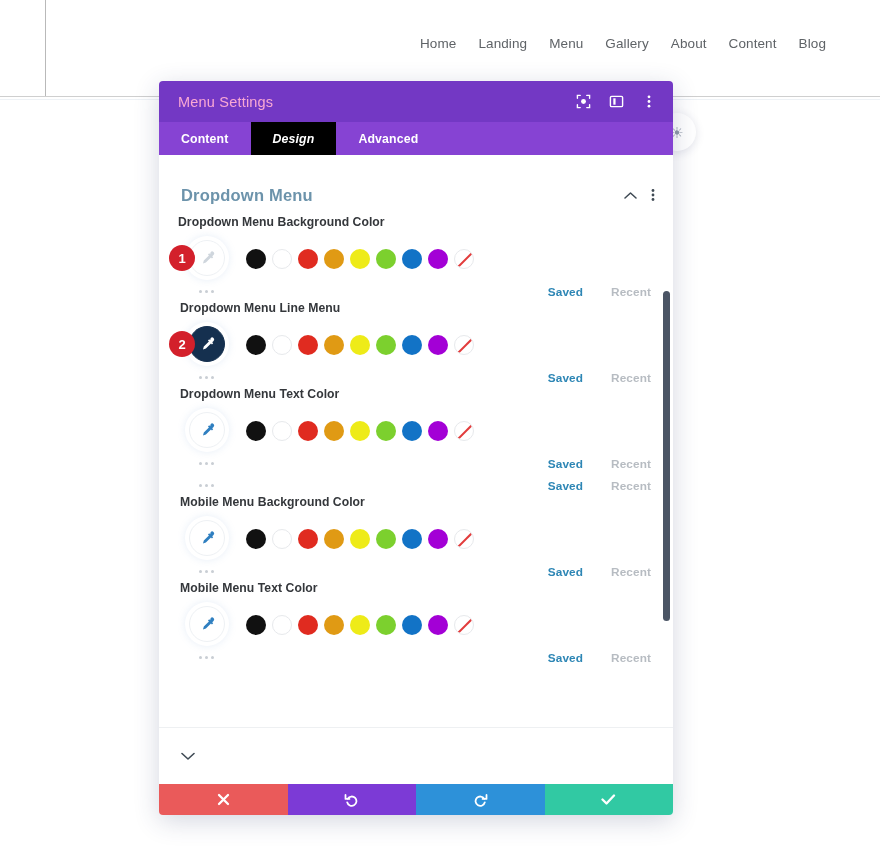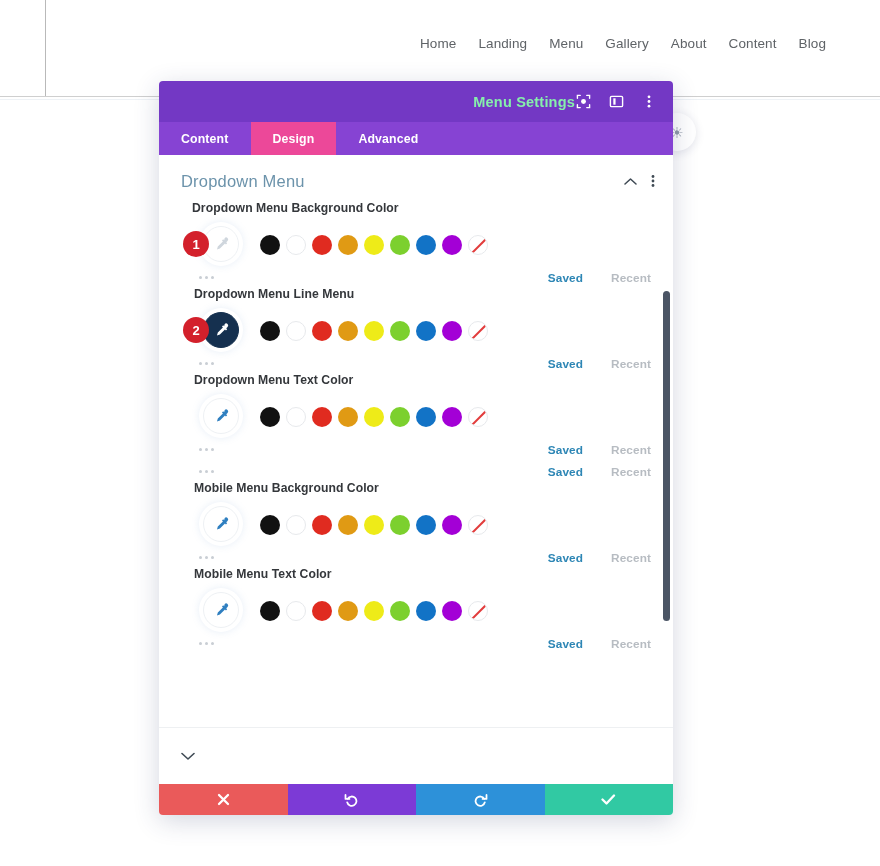--- a/index.html
+++ b/index.html
@@ -52,50 +52,50 @@
     z-index: 5;
     display: flex; flex-direction: column;
     overflow: hidden;
   }
   .modal-header {
     height: 41px; background: #7338c4;
     display: flex; align-items: center; padding: 0 16px 0 19px;
     flex-shrink: 0;
   }
   .modal-title {
-    color: #86efac; font-size: 14.5px; font-weight: bold; letter-spacing: .2px;
+    color: #f9a8d4; font-size: 14.5px; font-weight: normal; letter-spacing: .2px;
     flex: 1;
-    text-align: right;
   }
   .hdr-icons { display: flex; align-items: center; gap: 17px; }
   .hdr-icon { width: 16px; height: 16px; display: flex; align-items: center; justify-content: center; cursor: pointer; }
   .hdr-icon svg { display: block; }
 
   .tabbar {
     height: 33px; background: #8643d3; display: flex; flex-shrink: 0;
   }
   .tab {
     display: flex; align-items: center; justify-content: center;
     padding: 0 22px; font-size: 12.3px; font-weight: bold; color: #ffffff;
     letter-spacing: .15px; cursor: pointer; white-space: nowrap;
   }
-  .tab.active { background: #ec4899; }
+  .tab.active { background: #000000; font-style: italic; }
 
   .modal-body {
     flex: 1; background: #ffffff; position: relative; overflow: hidden;
   }
   .section-head {
     display: flex; align-items: center;
-    padding: 17px 18px 10px 22px;
+    padding: 31px 18px 10px 22px;
+    font-weight: bold;
   }
   .section-title { flex: 1; font-size: 16.5px; color: #6c93ab; letter-spacing: .2px; }
   .section-actions { display: flex; align-items: center; gap: 14px; }
   .chev-up, .kebab { color: #3f4a54; font-size: 13px; line-height: 1; cursor: pointer; }
 
-  .field { padding: 0 33px; margin-bottom: 1px; }
+  .field { padding: 0 19px; margin-bottom: 1px; }
   .field-label {
     font-size: 12.2px; color: #34373b; font-weight: bold;
     letter-spacing: .05px; margin-bottom: 11px;
   }
   .field-label.indent { padding-left: 2px; }
 
   .swatch-row { display: flex; align-items: center; position: relative; height: 38px; }
 
   .picker-wrap { position: relative; width: 46px; height: 38px; flex-shrink: 0; }
   .picker {

